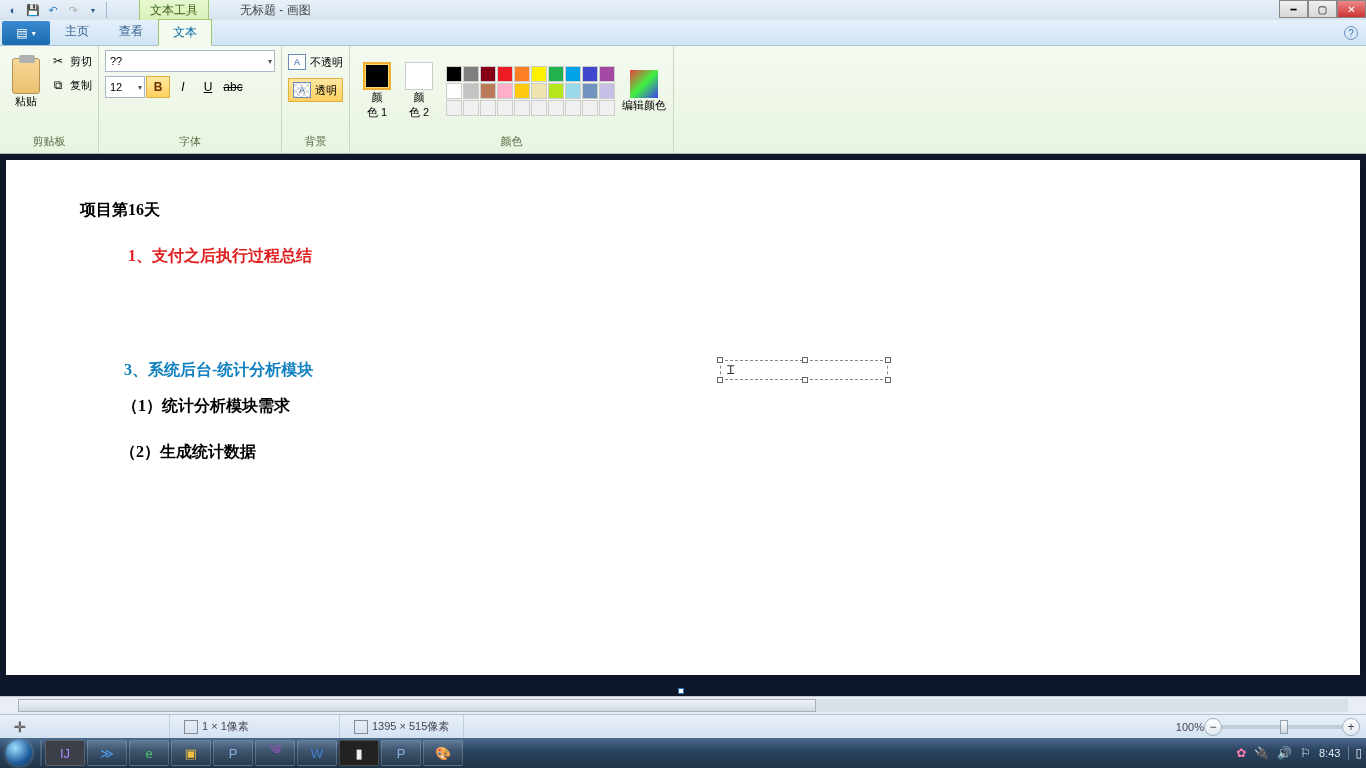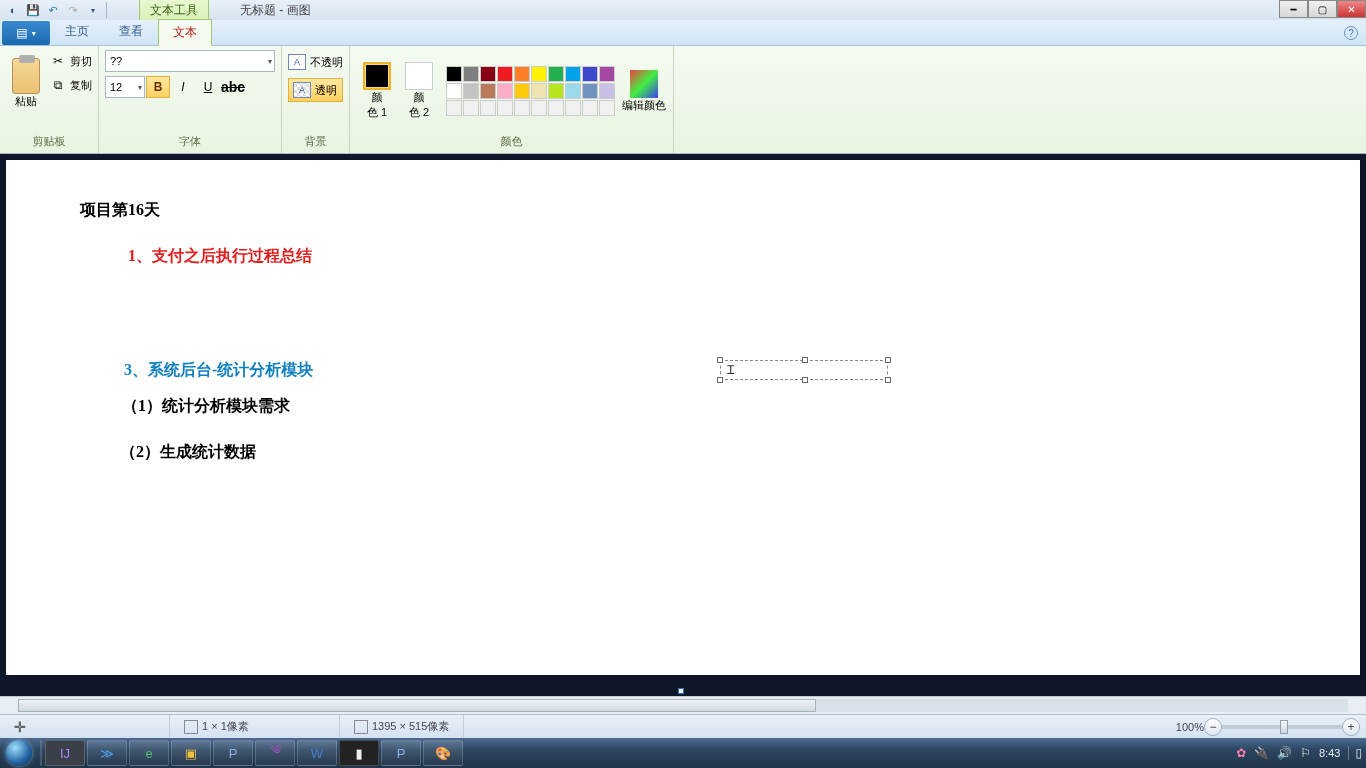--- a/index.html
+++ b/index.html
@@ -16,21 +16,21 @@
 .win-title { position: absolute; left: 240px; font-size: 12px; color: #444; }
 .win-controls { position: absolute; right: 0; top: 0; display: flex; }
 .wc-btn { width: 29px; height: 18px; display: flex; align-items: center; justify-content: center; border: 1px solid #888; background: linear-gradient(#f0f0f0,#d8d8d8); font-size: 10px; }
 .wc-btn.close { background: linear-gradient(#e88,#c33); color: #fff; }
 
 
 .tabrow { height: 26px; background: linear-gradient(#e4f0fa,#d0e4f4); display: flex; align-items: flex-end; border-bottom: 1px solid #a8c0d8; position: relative; }
 .file-btn { width: 48px; height: 24px; margin-left: 2px; background: linear-gradient(#3a8ad0,#1a6ab0); color: #fff; display: flex; align-items: center; justify-content: center; font-size: 12px; border-radius: 2px; }
 .file-btn .arr { margin-left: 4px; font-size: 8px; }
 .rtab { padding: 4px 14px; font-size: 12px; color: #3a6090; border: 1px solid transparent; }
-.rtab.active { background: #f4faf0; border: 1px solid #a0c870; border-bottom: 1px solid #f4faf0; color: #b91c1c; margin-bottom: -1px; }
+.rtab.active { background: #f4faf0; border: 1px solid #a0c870; border-bottom: 1px solid #f4faf0; color: #0369a1; margin-bottom: -1px; }
 .help-icn { position: absolute; right: 8px; top: 6px; width: 14px; height: 14px; border-radius: 50%; border: 1px solid #6a90c0; color: #3a70b0; font-size: 10px; display: flex; align-items: center; justify-content: center; }
 
 
 .ribbon { height: 108px; background: linear-gradient(#f4faf0,#e8f4e0); border-bottom: 1px solid #b0b8c0; display: flex; }
 .rgroup { border-right: 1px solid #c8d8c0; display: flex; flex-direction: column; padding: 4px 6px 0 6px; }
 .rgroup-body { flex: 1; display: flex; align-items: flex-start; }
 .rgroup-label { text-align: center; font-size: 11px; color: #5a7048; padding: 2px 0 4px 0; }
 
 .big-btn { display: flex; flex-direction: column; align-items: center; justify-content: center; width: 40px; height: 66px; font-size: 11px; }
 .paste-icn { width: 28px; height: 36px; border: 1px solid #b89058; background: linear-gradient(#f8d898,#e8c070); border-radius: 3px; position: relative; }
@@ -43,21 +43,21 @@
 .combo { height: 22px; border: 1px solid #a8b8c8; background: #fff; font-size: 11px; display:flex; align-items:center; padding: 0 4px; position:relative; }
 .combo .dd { position:absolute; right:2px; font-size:8px; color:#555; }
 .font-name { width: 170px; }
 .font-row2 { display:flex; gap:1px; }
 .font-size { width: 40px; }
 .fmt-btn { width: 24px; height: 22px; border: 1px solid transparent; display:flex;align-items:center;justify-content:center; font-size:12px; font-family: "Times New Roman", serif; }
 .fmt-btn.active { background: linear-gradient(#ffe8a0,#ffd060); border-color: #e0b040; }
 .fmt-b { font-weight: bold; color: #6a3000; }
 .fmt-i { font-style: italic; }
 .fmt-u { text-decoration: underline; }
-.fmt-abc { text-decoration: line-through; font-size:14px;font-weight:bold; }
+.fmt-abc { text-decoration: line-through; font-size:12px; }
 
 .bg-opt { display:flex; align-items:center; font-size:11px; height:24px; }
 .bg-opt .bx { width:18px; height:16px; border:1px solid #6a8ac0; margin-right:4px; display:flex;align-items:center;justify-content:center; font-size:9px; }
 .bg-opt.sel { background: linear-gradient(#ffe8a0,#ffd060); border:1px solid #e0b040; padding:0 4px; }
 
 .color-big { display:flex; flex-direction:column; align-items:center; width:42px; font-size:11px; text-align:center; }
 .color-big .sw { width:28px; height:28px; border:2px solid transparent; }
 .color-big.sel .sw { border-color:#f0b030; box-shadow:0 0 0 1px #ffd870 inset; }
 .color-big .sw.black { background:#000; }
 .color-big .sw.white { background:#fff; border:1px solid #ccc; }

